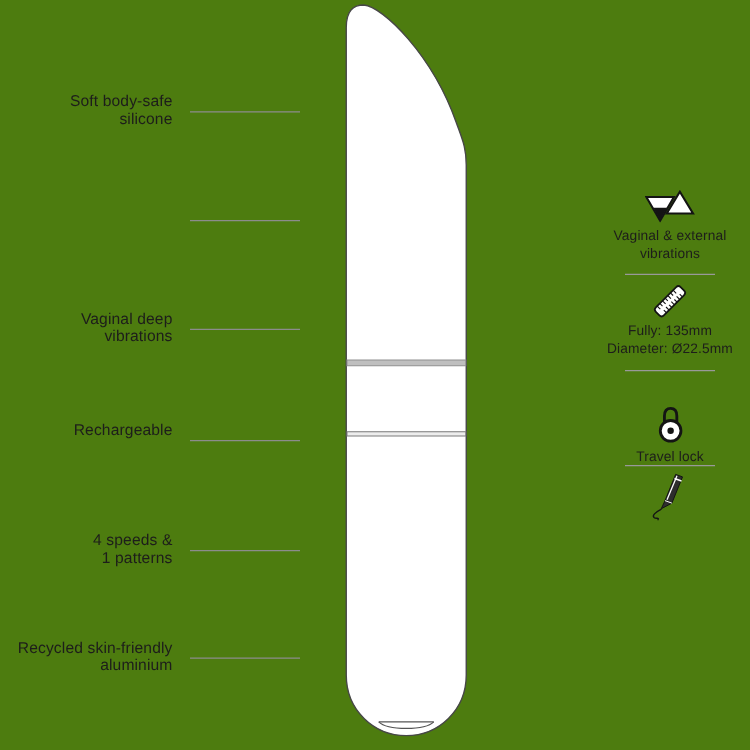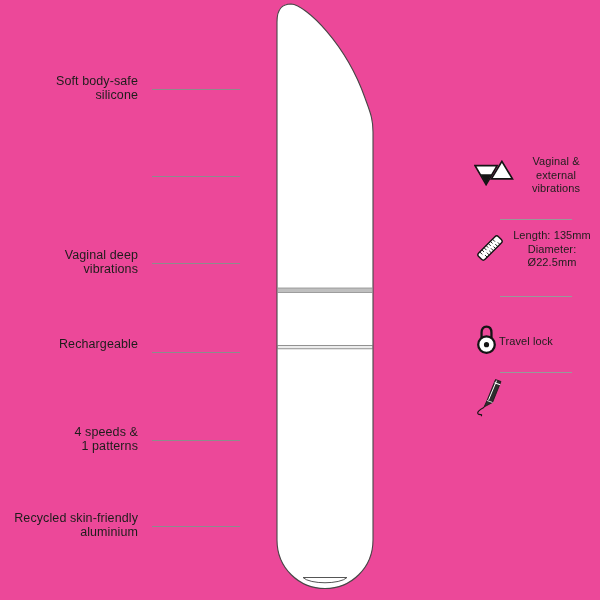--- a/index.html
+++ b/index.html
@@ -1,30 +1,30 @@
 <!DOCTYPE html>
 <html><head>
 <meta charset="utf-8">
 <style>
   html,body{margin:0;padding:0;background:#fff;}
   #stage{
-    position:relative;width:600px;height:600px;background:#ec4899;overflow:hidden;
+    position:relative;width:600px;height:600px;background:#4d7c0f;overflow:hidden;
     font-family:"Liberation Sans", sans-serif;color:#1d1d1b;
   }
   .left-label{
     position:absolute;left:0;width:138px;text-align:right;
     font-size:12.5px;line-height:14px;color:#1d1d1b;letter-spacing:0.1px;
   }
   .left-label span{display:block;}
   .leader{
     position:absolute;left:152px;width:88px;height:1px;background:#8c8c8c;
   }
   .right-sec{
     position:absolute;left:474px;width:124px;
-    display:flex;align-items:center;
+    display:flex;flex-direction:column;align-items:center;
   }
   .right-caption{
     font-size:11px;line-height:13.5px;text-align:center;color:#1d1d1b;letter-spacing:0.1px;
   }
   .right-caption span{display:block;}
   .divider{
     position:absolute;left:500px;width:72px;height:1px;background:#999;
   }
   .icon-box{display:flex;align-items:center;justify-content:center;}
   svg{display:block;}
@@ -114,21 +114,21 @@
             <line x1="13.5" y1="19.5" x2="13.5" y2="16.5"></line>
             <line x1="16.5" y1="19.5" x2="16.5" y2="16"></line>
             <line x1="19.5" y1="19.5" x2="19.5" y2="16.5"></line>
             <line x1="22.5" y1="19.5" x2="22.5" y2="16"></line>
             <line x1="25.5" y1="19.5" x2="25.5" y2="16.5"></line>
           </g>
         </g>
       </svg>
     </div>
     <div class="right-caption" style="margin-top:3px">
-      <span>Length: 135mm</span>
+      <span>Fully: 135mm</span>
       <span>Diameter: Ø22.5mm</span>
     </div>
   </div>
 
   <div class="divider" style="top:296px"></div>
 
   <div class="right-sec" style="top:324px">
     <div class="icon-box" style="height:31px">
       <svg width="25" height="31" viewBox="0 0 24 30">
         <path d="M7.2,14 L7.2,8.5 C7.2,4.6 9,2.6 12,2.6 C15,2.6 16.8,4.6 16.8,8.5 L16.8,14" fill="none" stroke="#141414" stroke-width="2.2"></path>

